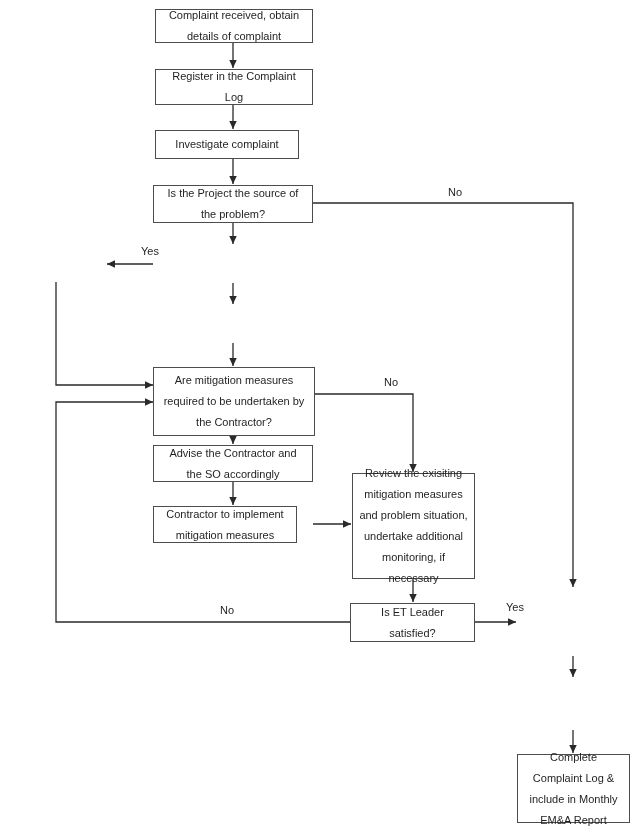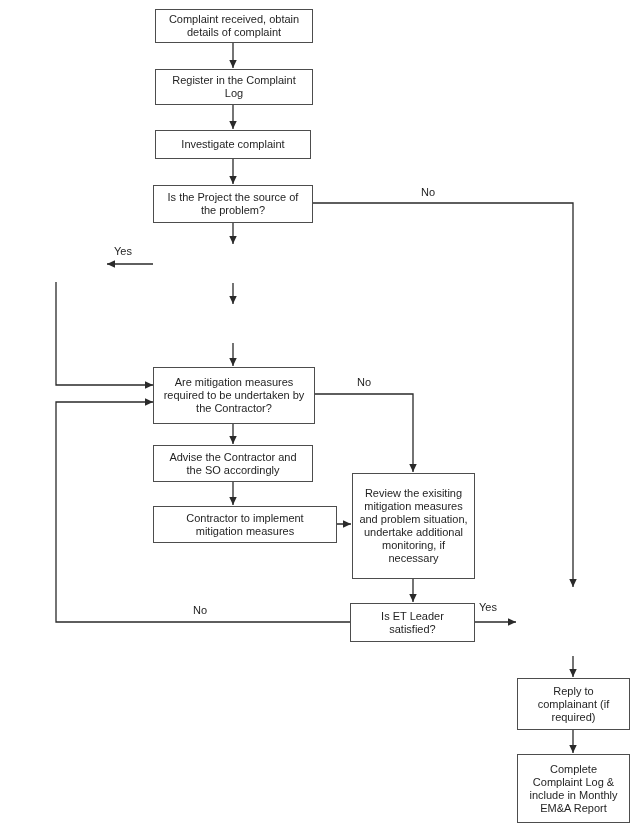--- a/index.html
+++ b/index.html
@@ -24,29 +24,30 @@
     position:absolute;
     box-sizing:border-box;
     border:1px solid var(--border);
     background:var(--bg);
     color:var(--text);
     display:flex;
     align-items:center;
     justify-content:center;
     text-align:center;
     font-size:11px;
-    line-height:13px;
+    line-height:21px;
     white-space:pre-line;
     padding:9px 2px;
   }
   .edge-label{
     position:absolute;
     color:var(--text);
     font-size:11px;
     line-height:12px;
+    margin-left:27px;
   }
 </style>
 </head>
 <body>
 
 <div id="canvas">
 
   <svg id="connectors" viewBox="0 0 634 832" xmlns="http://www.w3.org/2000/svg">
     <defs>
       <marker id="arrow" viewBox="0 0 8 8" refX="7.5" refY="4" markerWidth="9" markerHeight="9" orient="auto" markerUnits="userSpaceOnUse">
@@ -82,52 +83,49 @@
     <path class="flow" d="M573 656 L573 677" marker-end="url(#arrow)"></path>
     <path class="flow" d="M573 730 L573 753" marker-end="url(#arrow)"></path>
   </svg>
 
   <div class="node" style="left:155px;top:9px;width:158px;height:34px">Complaint received, obtain
 details of complaint</div>
 
   <div class="node" style="left:155px;top:69px;width:158px;height:36px">Register in the Complaint
 Log</div>
 
-  <div class="node" style="left:155px;top:130px;width:156px;height:29px">Investigate complaint</div>
+  <div class="node" style="left:155px;top:130px;width:144px;height:29px">Investigate complaint</div>
 
   <div class="node" style="left:153px;top:185px;width:160px;height:38px">Is the Project the source of
 the problem?</div>
 
 
 
 
-  <div class="node" style="left:153px;top:367px;width:162px;height:57px">Are mitigation measures
+  <div class="node" style="left:153px;top:367px;width:162px;height:69px">Are mitigation measures
 required to be undertaken by
 the Contractor?</div>
 
   <div class="node" style="left:153px;top:445px;width:160px;height:37px">Advise the Contractor and
 the SO accordingly</div>
 
-  <div class="node" style="left:153px;top:506px;width:184px;height:37px">Contractor to implement
+  <div class="node" style="left:153px;top:506px;width:144px;height:37px">Contractor to implement
 mitigation measures</div>
 
   <div class="node" style="left:352px;top:473px;width:123px;height:106px">Review the exisiting
 mitigation measures
 and problem situation,
 undertake additional
 monitoring, if
 necessary</div>
 
   <div class="node" style="left:350px;top:603px;width:125px;height:39px">Is ET Leader
 satisfied?</div>
 
 
-  <div class="node" style="left:517px;top:678px;width:113px;height:52px">Reply to
-complainant (if
-required)</div>
 
   <div class="node" style="left:517px;top:754px;width:113px;height:69px">Complete
 Complaint Log &amp;
 include in Monthly
 EM&amp;A Report</div>
 
   <div class="edge-label" style="left:421px;top:186px">No</div>
 
   <div class="edge-label" style="left:114px;top:245px">Yes</div>
 

